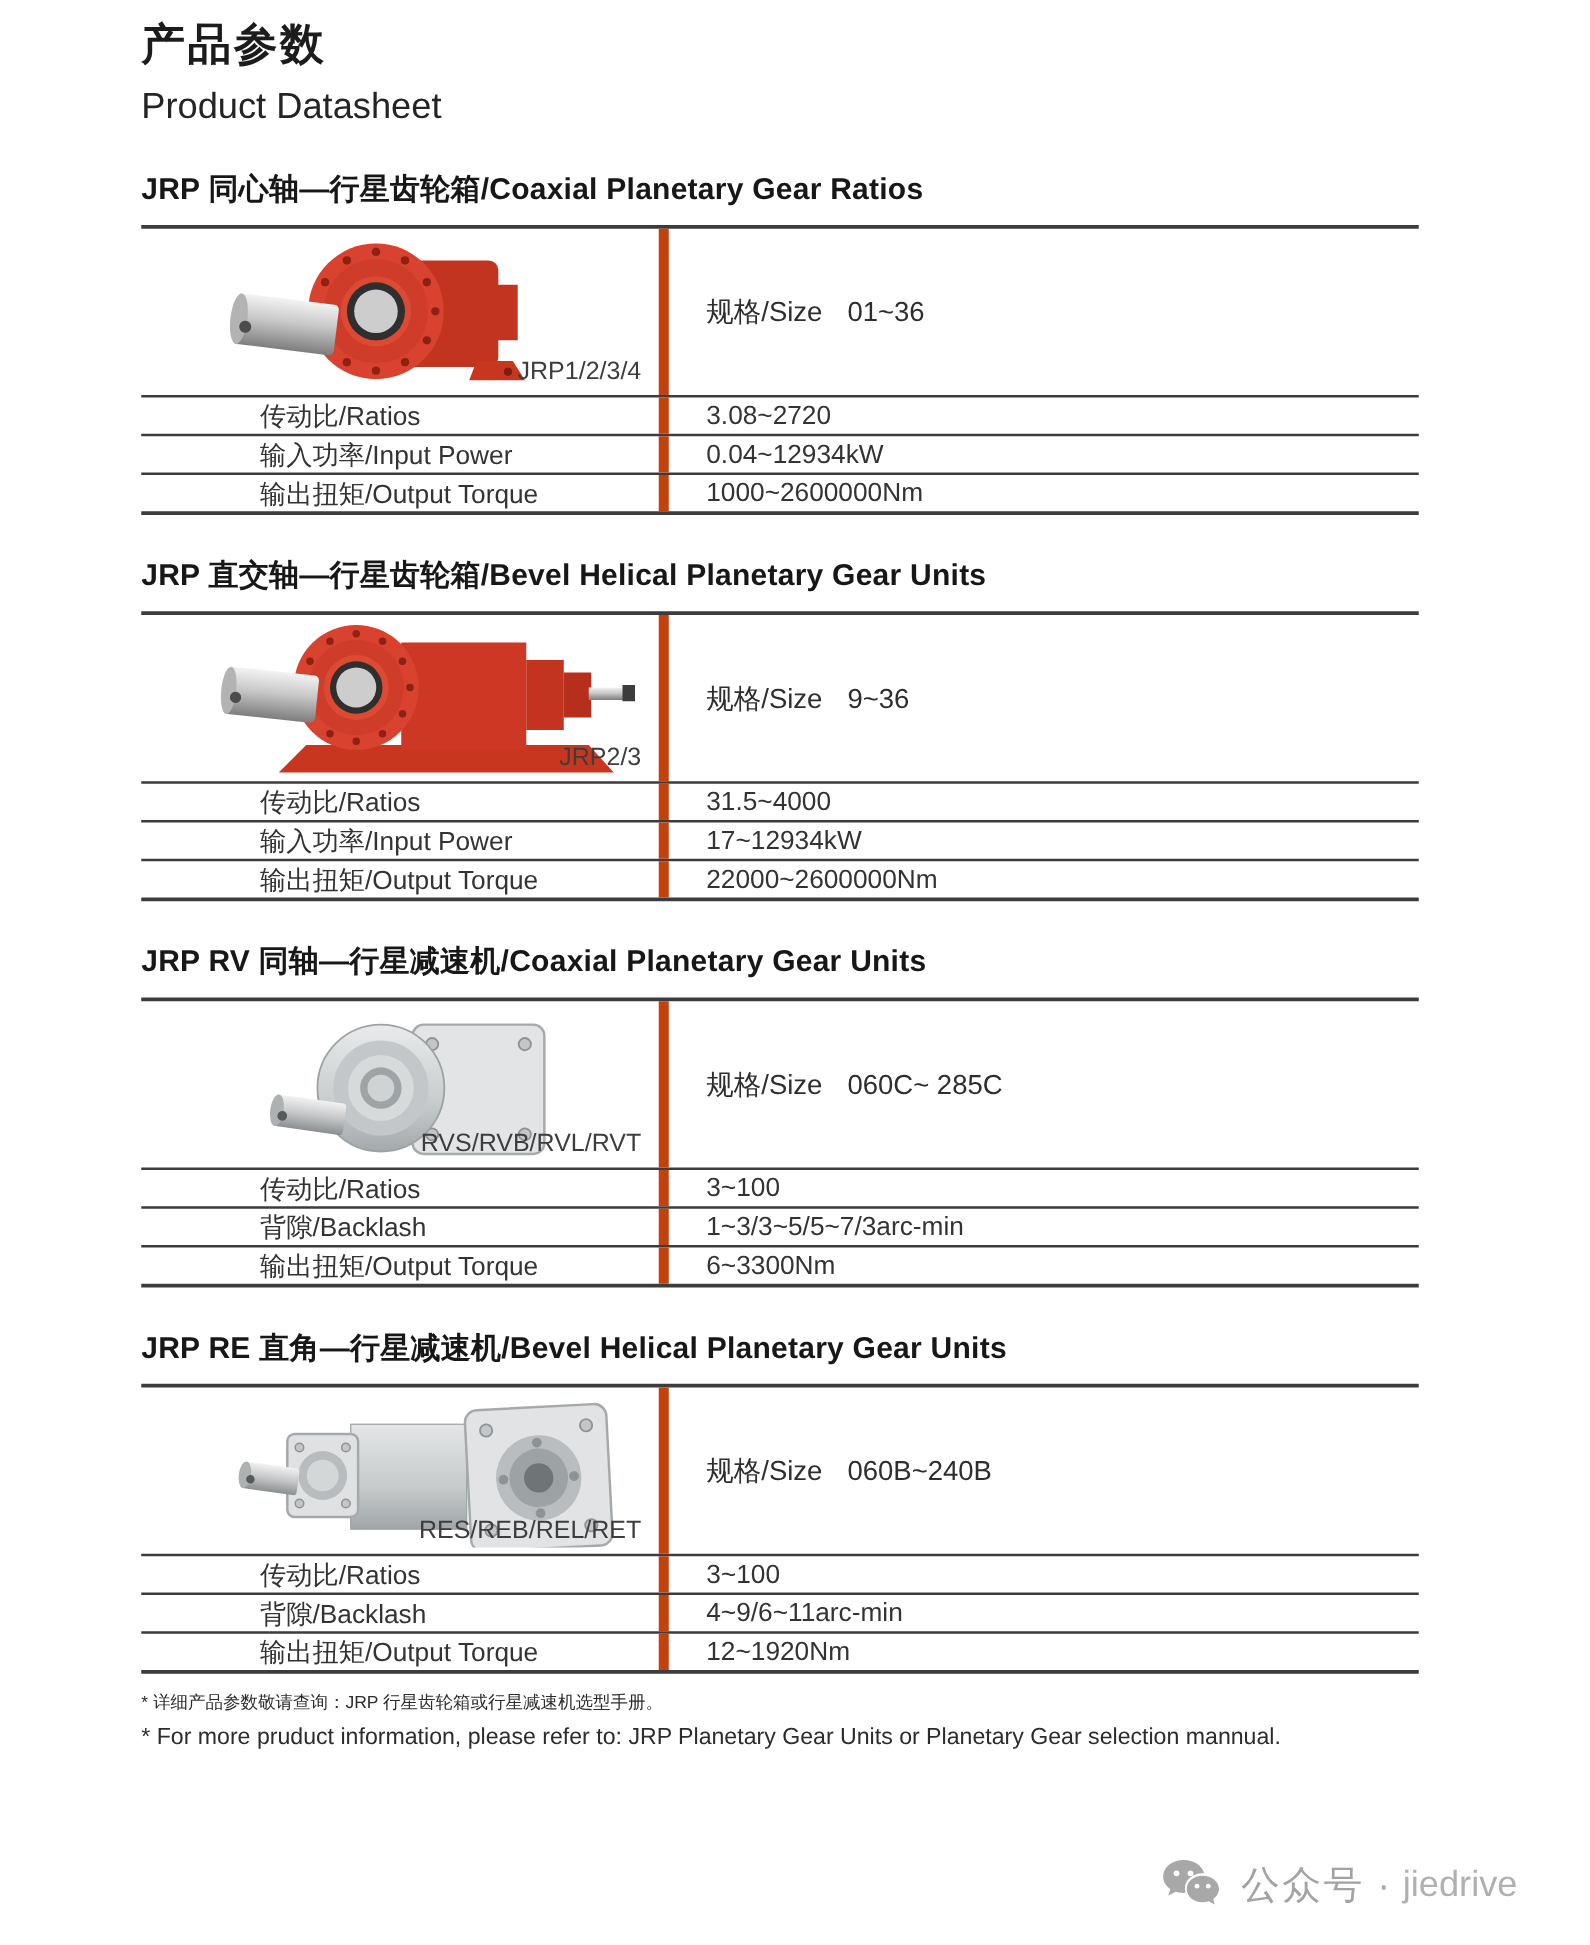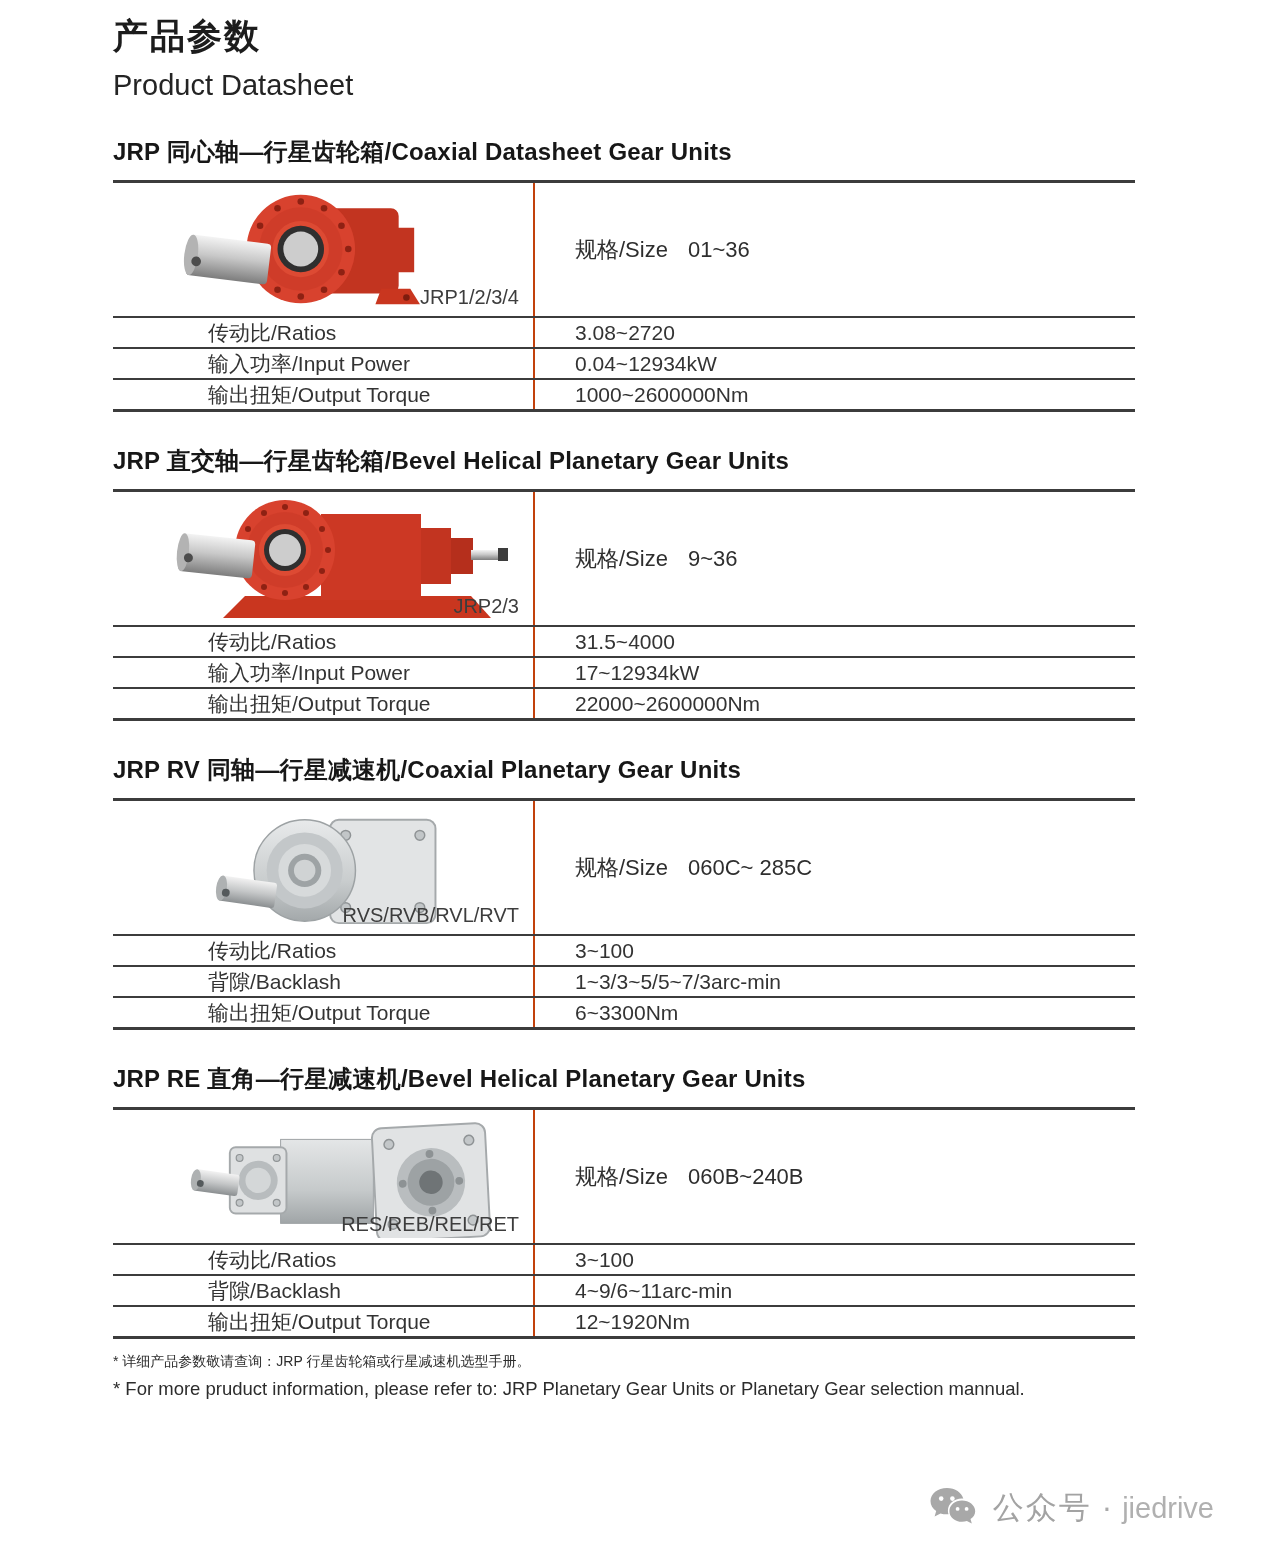--- a/index.html
+++ b/index.html
@@ -31,26 +31,26 @@
 
   .spec-table {
     width: 1022px;
     border-top: 3px solid #3c3c3c;
     border-bottom: 3px solid #3c3c3c;
   }
   .t-row { display: flex; }
   .t-row + .t-row { border-top: 2px solid #3c3c3c; }
   .cell-left {
     width: 422px; flex: 0 0 422px;
-    border-right: 2px solid #c2410c;
+    border-right: 8px solid #c2410c;
     position: relative;
   }
   .cell-right {
     flex: 1; display: flex; align-items: center;
-    padding-left: 40px;
+    padding-left: 30px;
   }
   .image-row { height: 133px; }
   .data-row { height: 31px; text-align: right; }
   .data-row .cell-left {
     display: flex; align-items: center; padding-left: 95px;
   }
   .row-label { font-size: 21px; color: #333; }
   .row-value { font-size: 21px; color: #333; }
   .size-line { font-size: 22px; color: #2e2e2e; }
   .size-line .size-value { margin-left: 20px; }
@@ -80,21 +80,21 @@
 </style>
 </head>
 <body>
 
 <div class="content">
 
   <h1 class="page-title-zh">产品参数</h1>
   <div class="page-title-en">Product Datasheet</div>
 
   <div class="section">
-    <h2 class="section-heading">JRP 同心轴—行星齿轮箱/Coaxial Datasheet Gear Units</h2>
+    <h2 class="section-heading">JRP 同心轴—行星齿轮箱/Coaxial Planetary Gear Ratios</h2>
     <div class="spec-table">
       <div class="t-row image-row">
         <div class="cell-left">
           <svg class="product-img img-1" width="292" height="126" viewBox="0 0 300 130">
             <defs>
               <linearGradient id="shaftA" x1="0" y1="0" x2="0" y2="1">
                 <stop offset="0" stop-color="#f3f3f3"></stop>
                   <stop offset="0.45" stop-color="#c8c8c8"></stop>
                   <stop offset="1" stop-color="#7d7d7d"></stop>
               </linearGradient>

